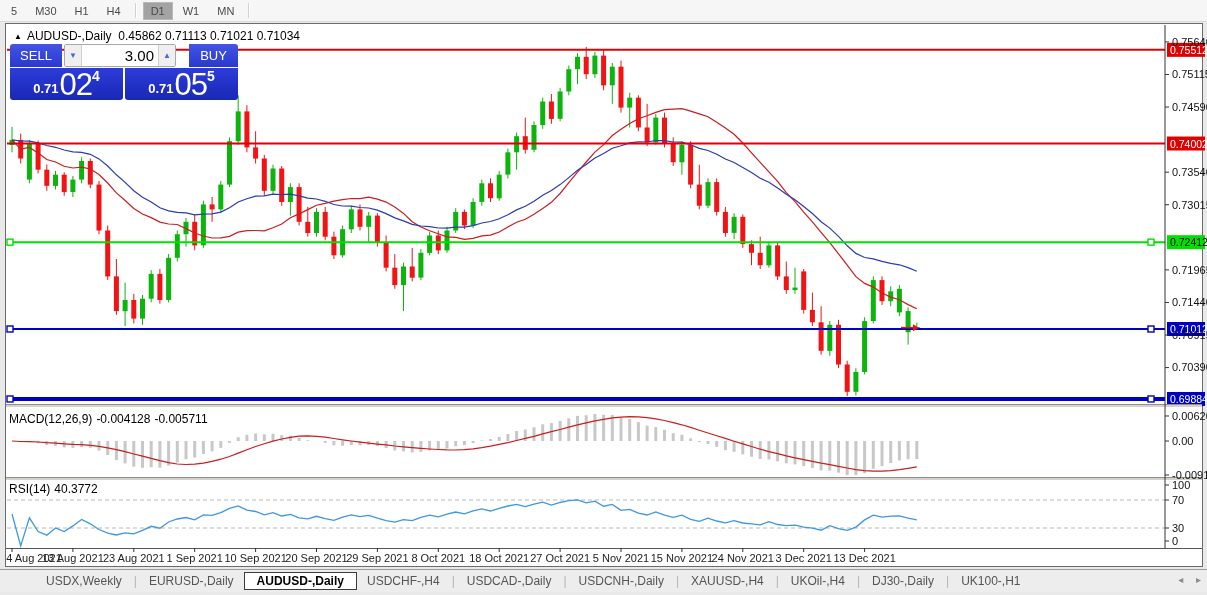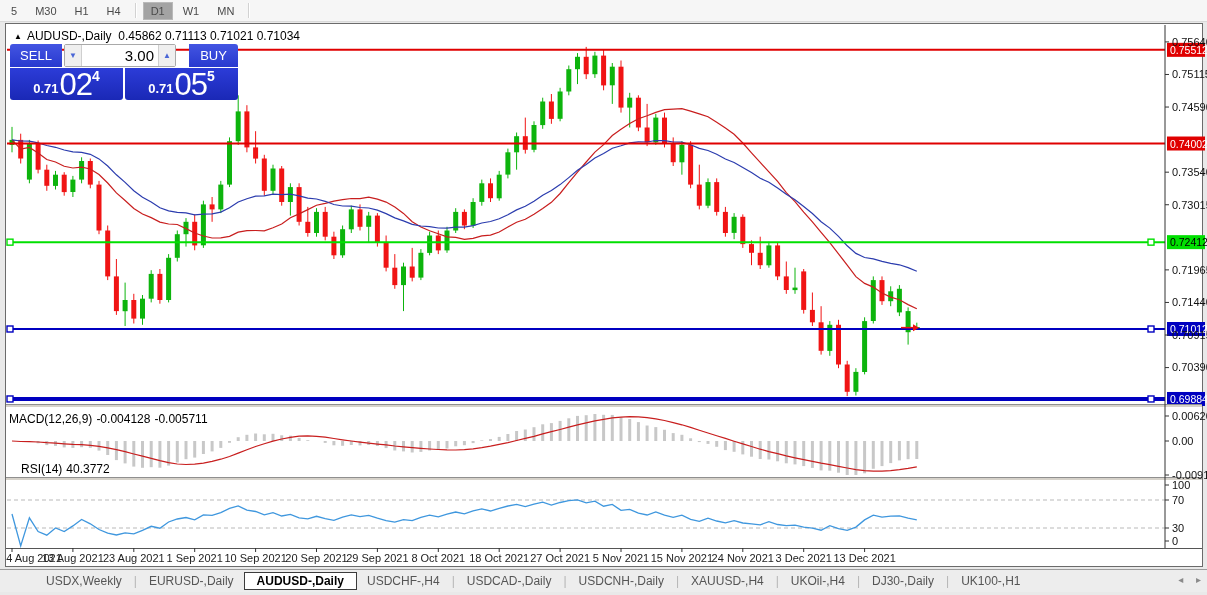--- a/index.html
+++ b/index.html
@@ -526,21 +526,21 @@
           <span class="tp-small">0.71</span>
             <span class="tp-big">05</span>
             <span class="tp-sup">5</span>
         </div>
       </div>
     </div>
 
     <div class="ind-label" id="macd-label" style="top:389px;">
       <span>MACD(12,26,9)</span><span>-0.004128</span><span>-0.005711</span>
     </div>
-    <div class="ind-label" id="rsi-label" style="top:439px;margin-left:12px;">
+    <div class="ind-label" id="rsi-label" style="top:459px;">
       <span>RSI(14)</span><span>40.3772</span>
     </div>
   </div>
 
   <div class="tabbar">
     <span id="tabs-list" style="display:flex;align-items:center;">
         <span class="tab">USDX,Weekly</span>
         <span class="tabsep">|</span>
         <span class="tab">EURUSD-,Daily</span>
         <span class="tab sel">AUDUSD-,Daily</span>

